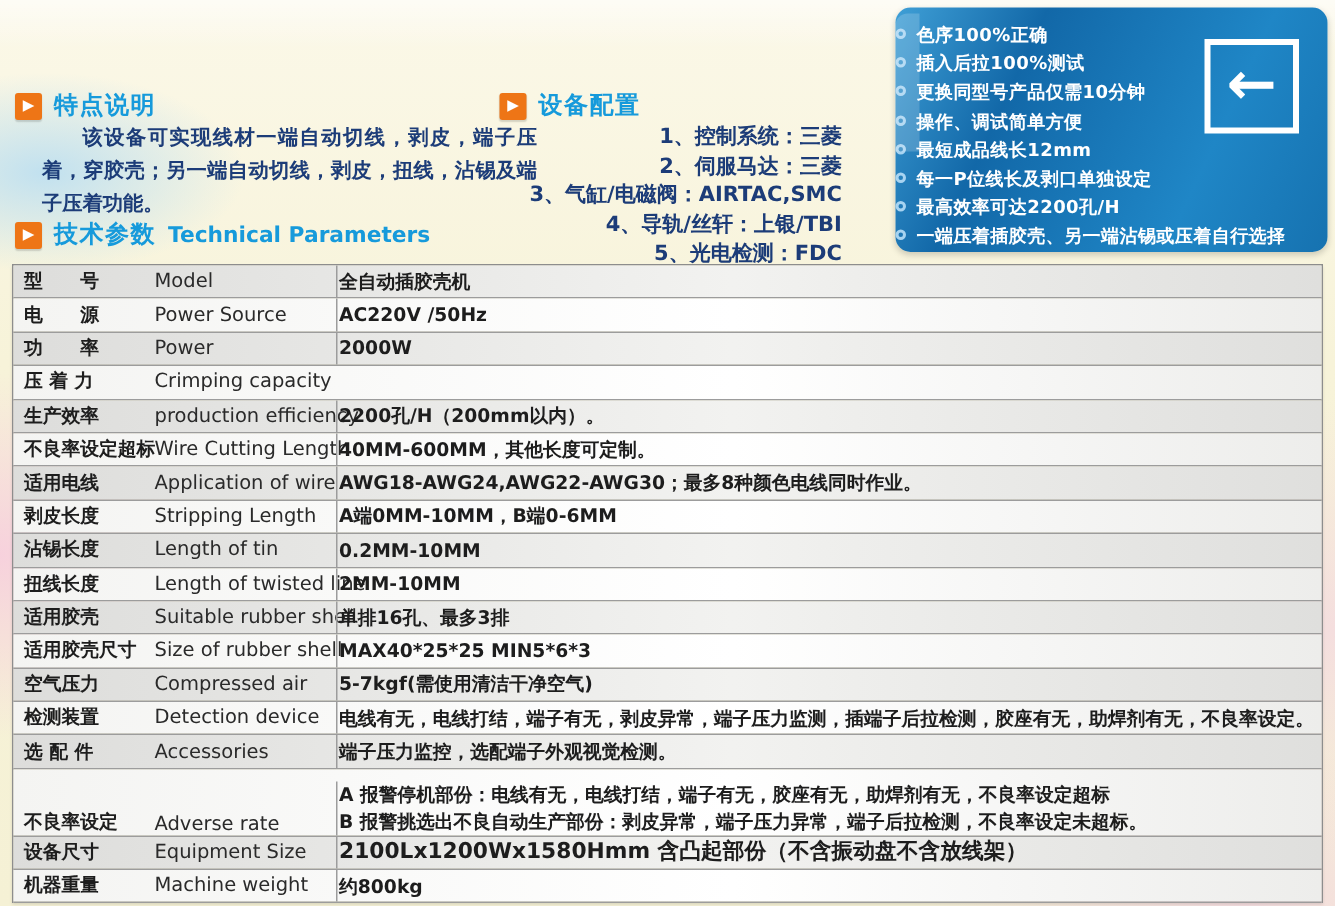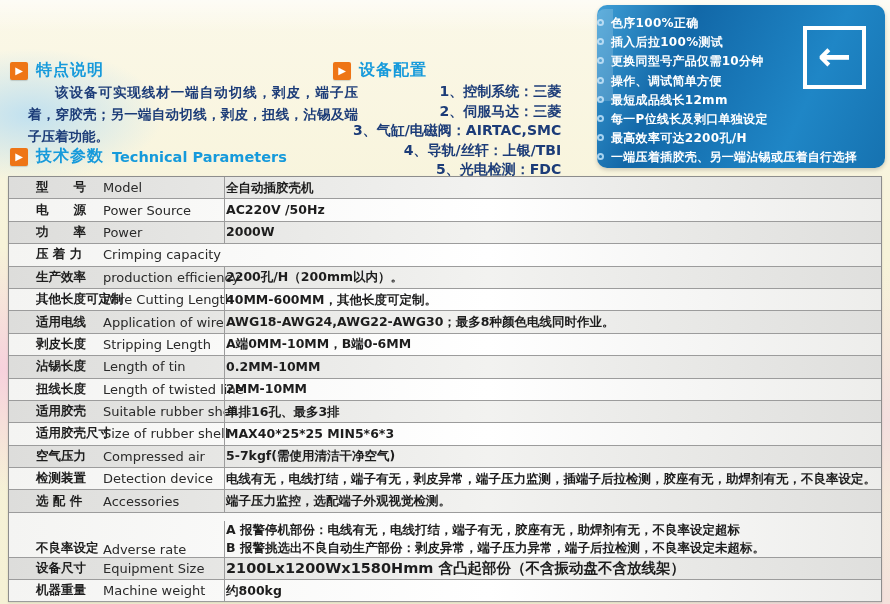--- a/index.html
+++ b/index.html
@@ -70,21 +70,21 @@
   .t-row {
     display:flex; align-items:stretch; height:22.4px;
     border-bottom:1px solid #9c9c9c;
     background:linear-gradient(90deg,#f4f4f2,#ffffff 55%,#ededeb);
   }
   .t-row:nth-of-type(odd) {
     background:linear-gradient(90deg,#dddddb,#f2f2f0 55%,#dfdfdd);
   }
   .t-row.tall { height:44.8px;align-items:flex-end; }
   .c1 {
-    width:94px; flex:none; padding-left:27px;
+    width:94px; flex:none; padding-left:7px;
     display:flex; align-items:center;
     font-size:12.5px; font-weight:bold; color:#1d1d1d; white-space:pre;
   }
   .c2 {
     width:121px; flex:none; display:flex; align-items:center;
     font-size:13px; color:#2a2a2a; white-space:nowrap;
   }
   .c3 {
     flex:1; border-left:1px solid #9c9c9c; padding-left:1px;
     display:flex; flex-direction:column; justify-content:center;
@@ -218,21 +218,21 @@
     <div class="t-row">
       <div class="c1">生产效率</div>
       <div class="c2">production efficiency</div>
       <div class="c3">
         <div>2200孔/H（200mm以内）。</div>
 
       </div>
     </div>
 
     <div class="t-row">
-      <div class="c1">其他长度可定制</div>
+      <div class="c1">不良率设定超标</div>
       <div class="c2">Wire Cutting Length</div>
       <div class="c3">
         <div>40MM-600MM，其他长度可定制。</div>
 
       </div>
     </div>
 
     <div class="t-row">
       <div class="c1">适用电线</div>
       <div class="c2">Application of wire</div>

